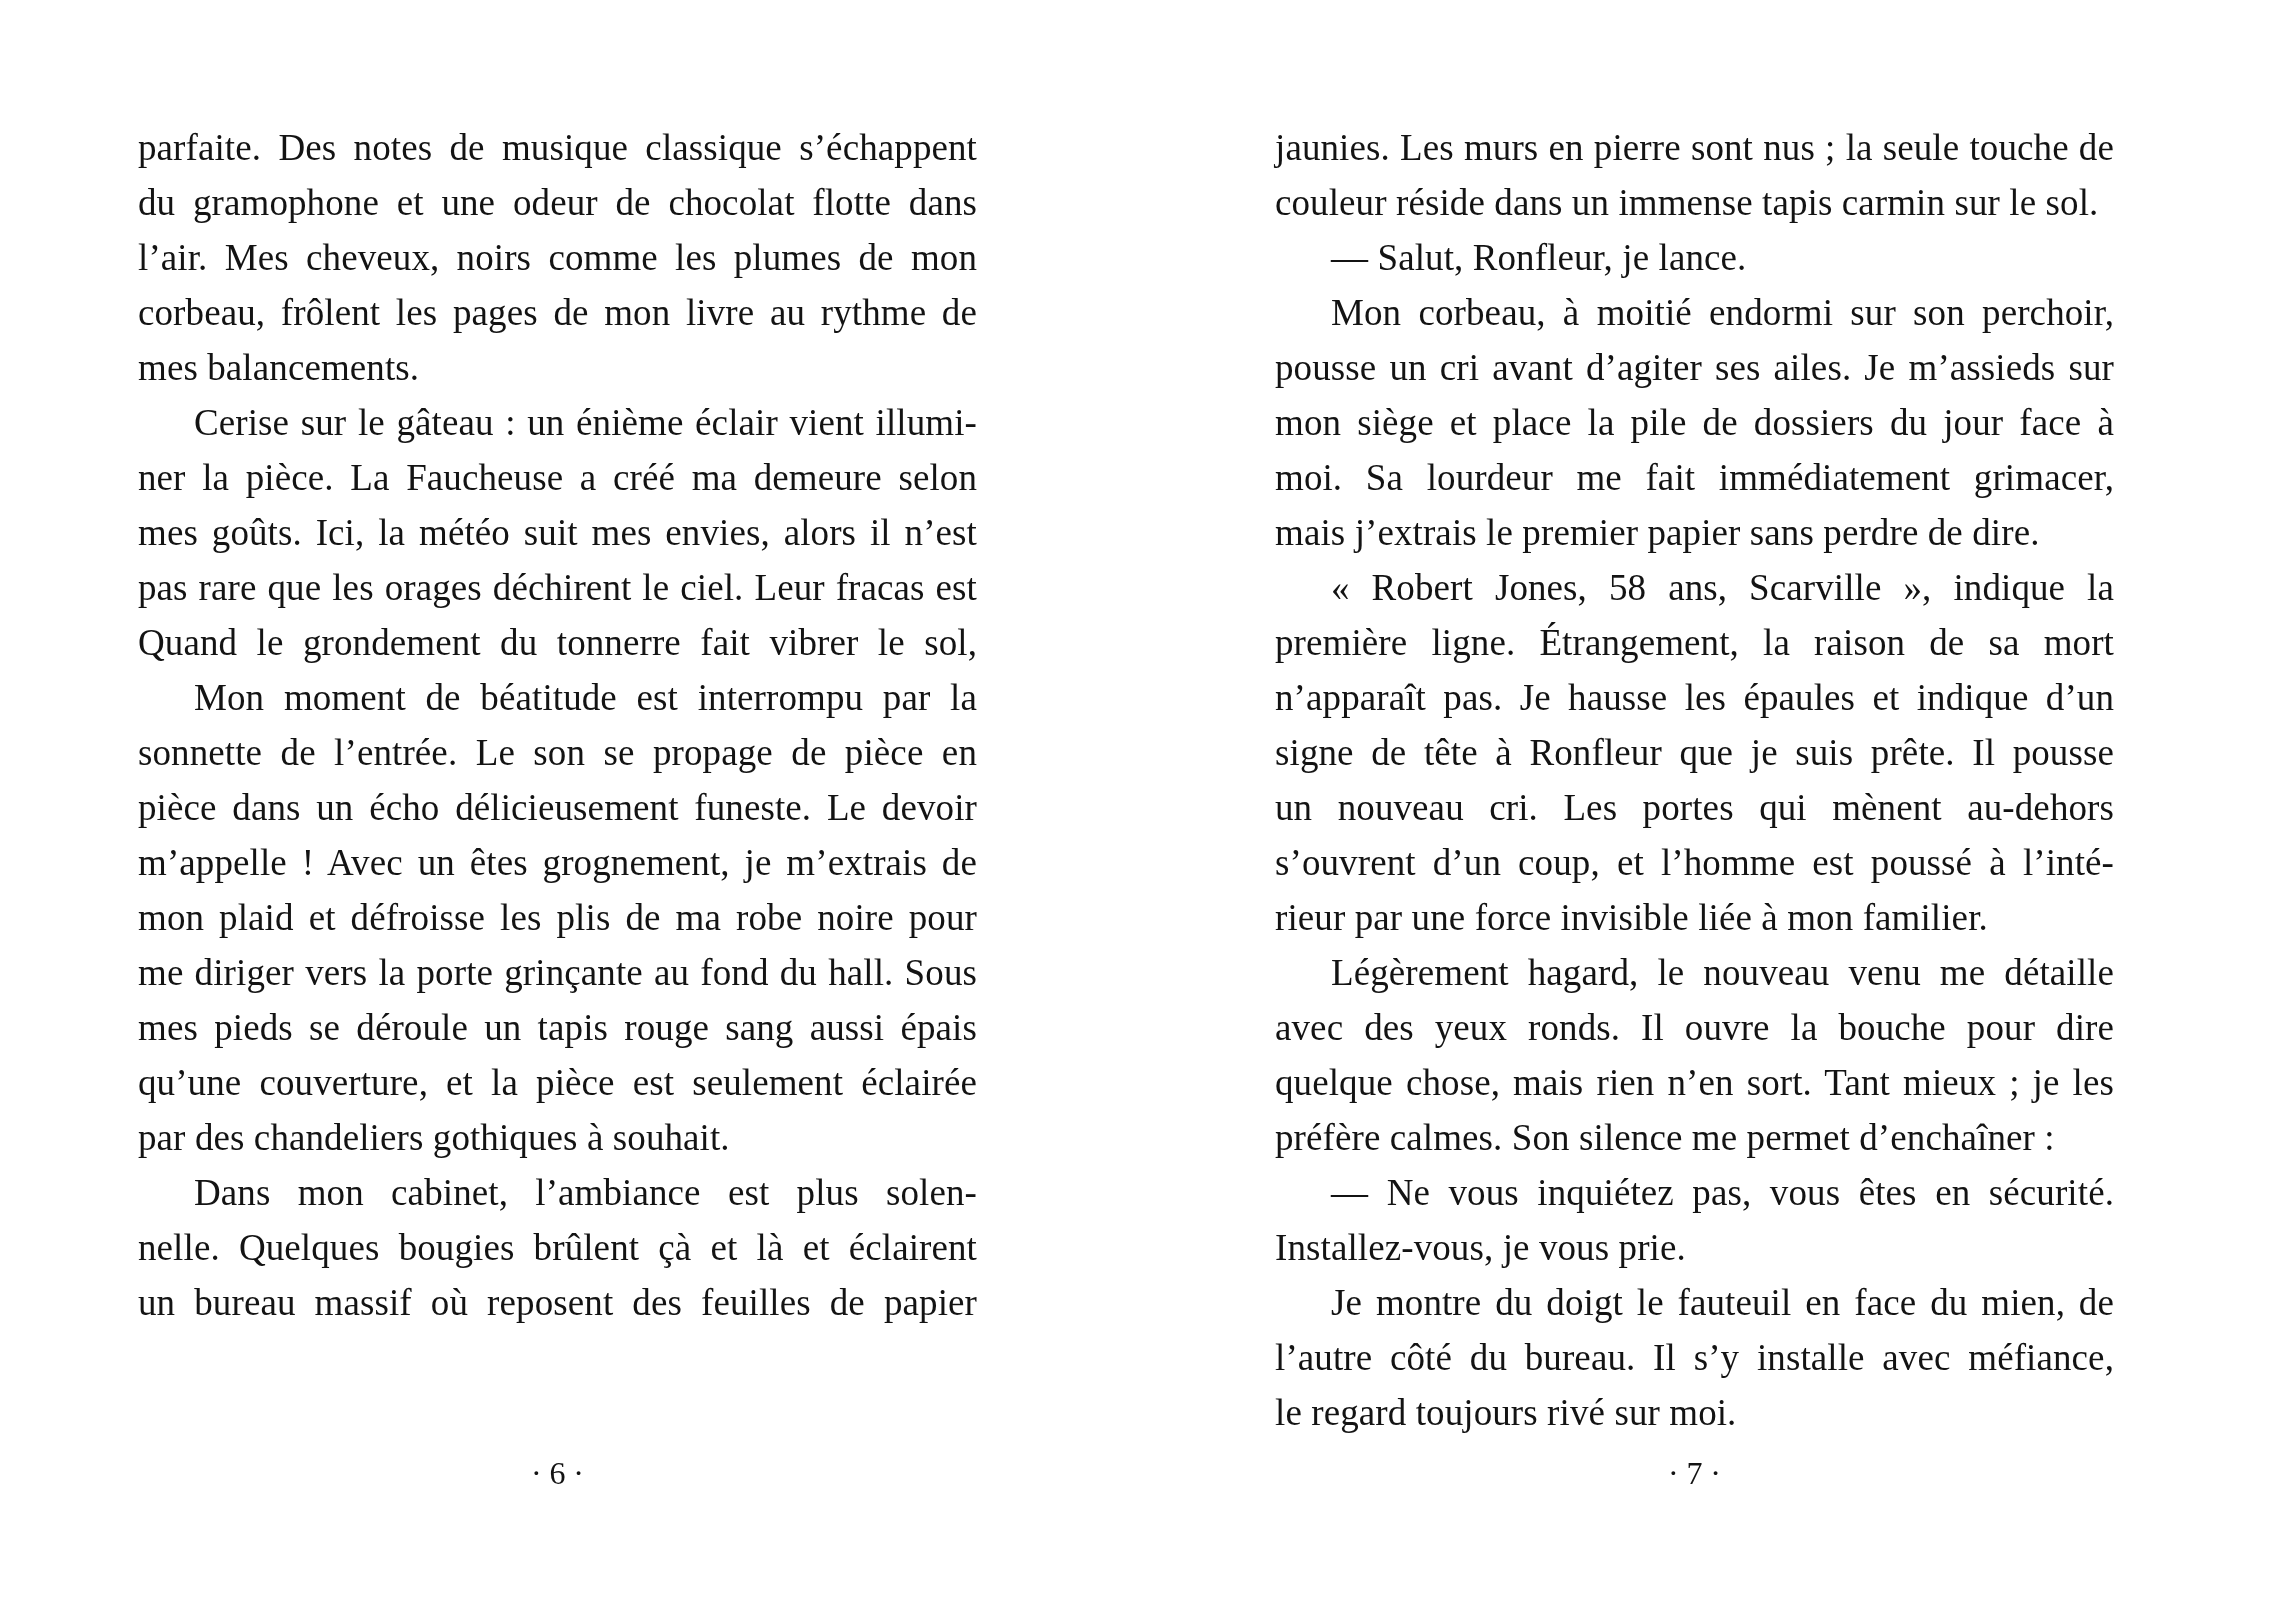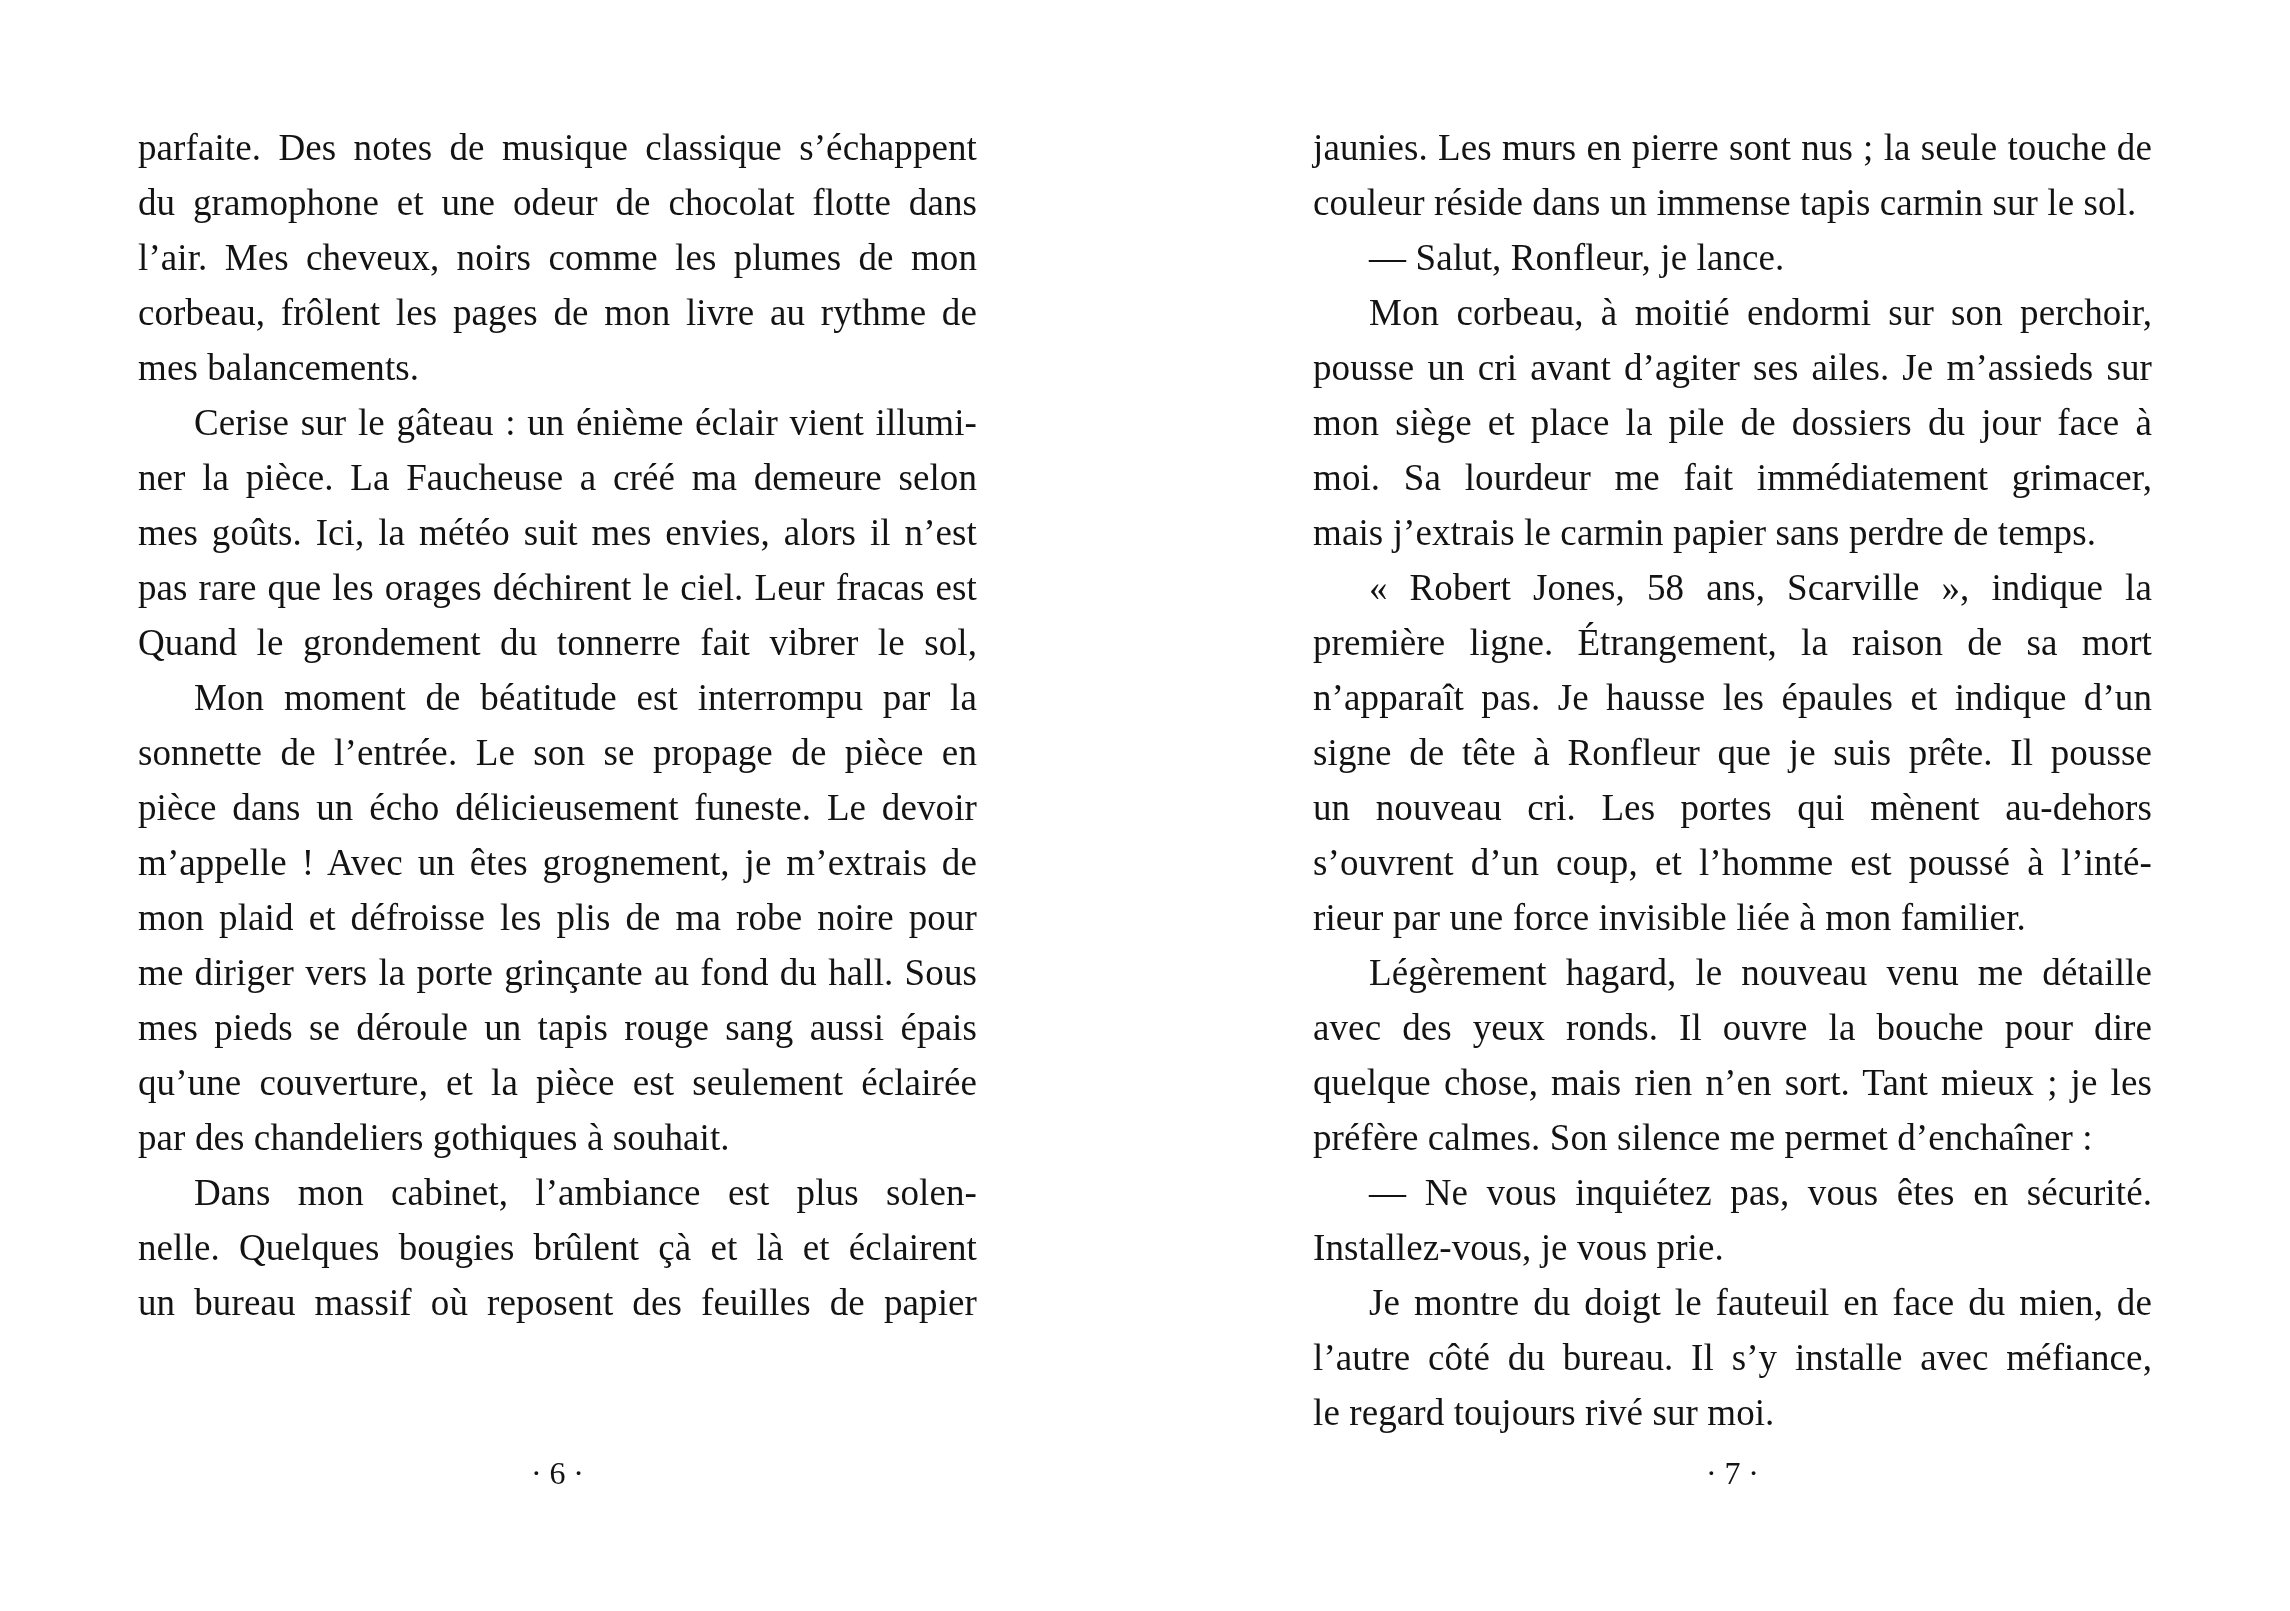--- a/index.html
+++ b/index.html
@@ -16,21 +16,21 @@
     font-family: "Liberation Serif", "DejaVu Serif", serif;
     color: #131313;
   }
   .page {
     position: absolute;
     top: 0;
     height: 100%;
     width: 1145px;
   }
   .page-left  { left: 0; }
-  .page-right { left: 1140px; }
+  .page-right { left: 1102px; }
 
   .text-column {
     position: absolute;
     top: 120px;
     width: 839px;
     font-size: 37px;
     line-height: 55px;
     letter-spacing: 0.1px;
   }
   .page-left  .text-column { left: 138px; }
@@ -97,21 +97,21 @@
 
   <section class="page page-right">
     <div class="text-column">
         <div class="line">jaunies. Les murs en pierre sont nus ; la seule touche de</div>
         <div class="line pend">couleur réside dans un immense tapis carmin sur le sol.</div>
         <div class="line ind pend">— Salut, Ronfleur, je lance.</div>
         <div class="line ind">Mon corbeau, à moitié endormi sur son perchoir,</div>
         <div class="line">pousse un cri avant d’agiter ses ailes. Je m’assieds sur</div>
         <div class="line">mon siège et place la pile de dossiers du jour face à</div>
         <div class="line">moi. Sa lourdeur me fait immédiatement grimacer,</div>
-        <div class="line pend">mais j’extrais le carmin papier sans perdre de temps.</div>
+        <div class="line pend">mais j’extrais le premier papier sans perdre de dire.</div>
         <div class="line ind">« Robert Jones, 58 ans, Scarville », indique la</div>
         <div class="line">première ligne. Étrangement, la raison de sa mort</div>
         <div class="line">n’apparaît pas. Je hausse les épaules et indique d’un</div>
         <div class="line">signe de tête à Ronfleur que je suis prête. Il pousse</div>
         <div class="line">un nouveau cri. Les portes qui mènent au-dehors</div>
         <div class="line">s’ouvrent d’un coup, et l’homme est poussé à l’inté-</div>
         <div class="line pend">rieur par une force invisible liée à mon familier.</div>
         <div class="line ind">Légèrement hagard, le nouveau venu me détaille</div>
         <div class="line">avec des yeux ronds. Il ouvre la bouche pour dire</div>
         <div class="line">quelque chose, mais rien n’en sort. Tant mieux ; je les</div>

